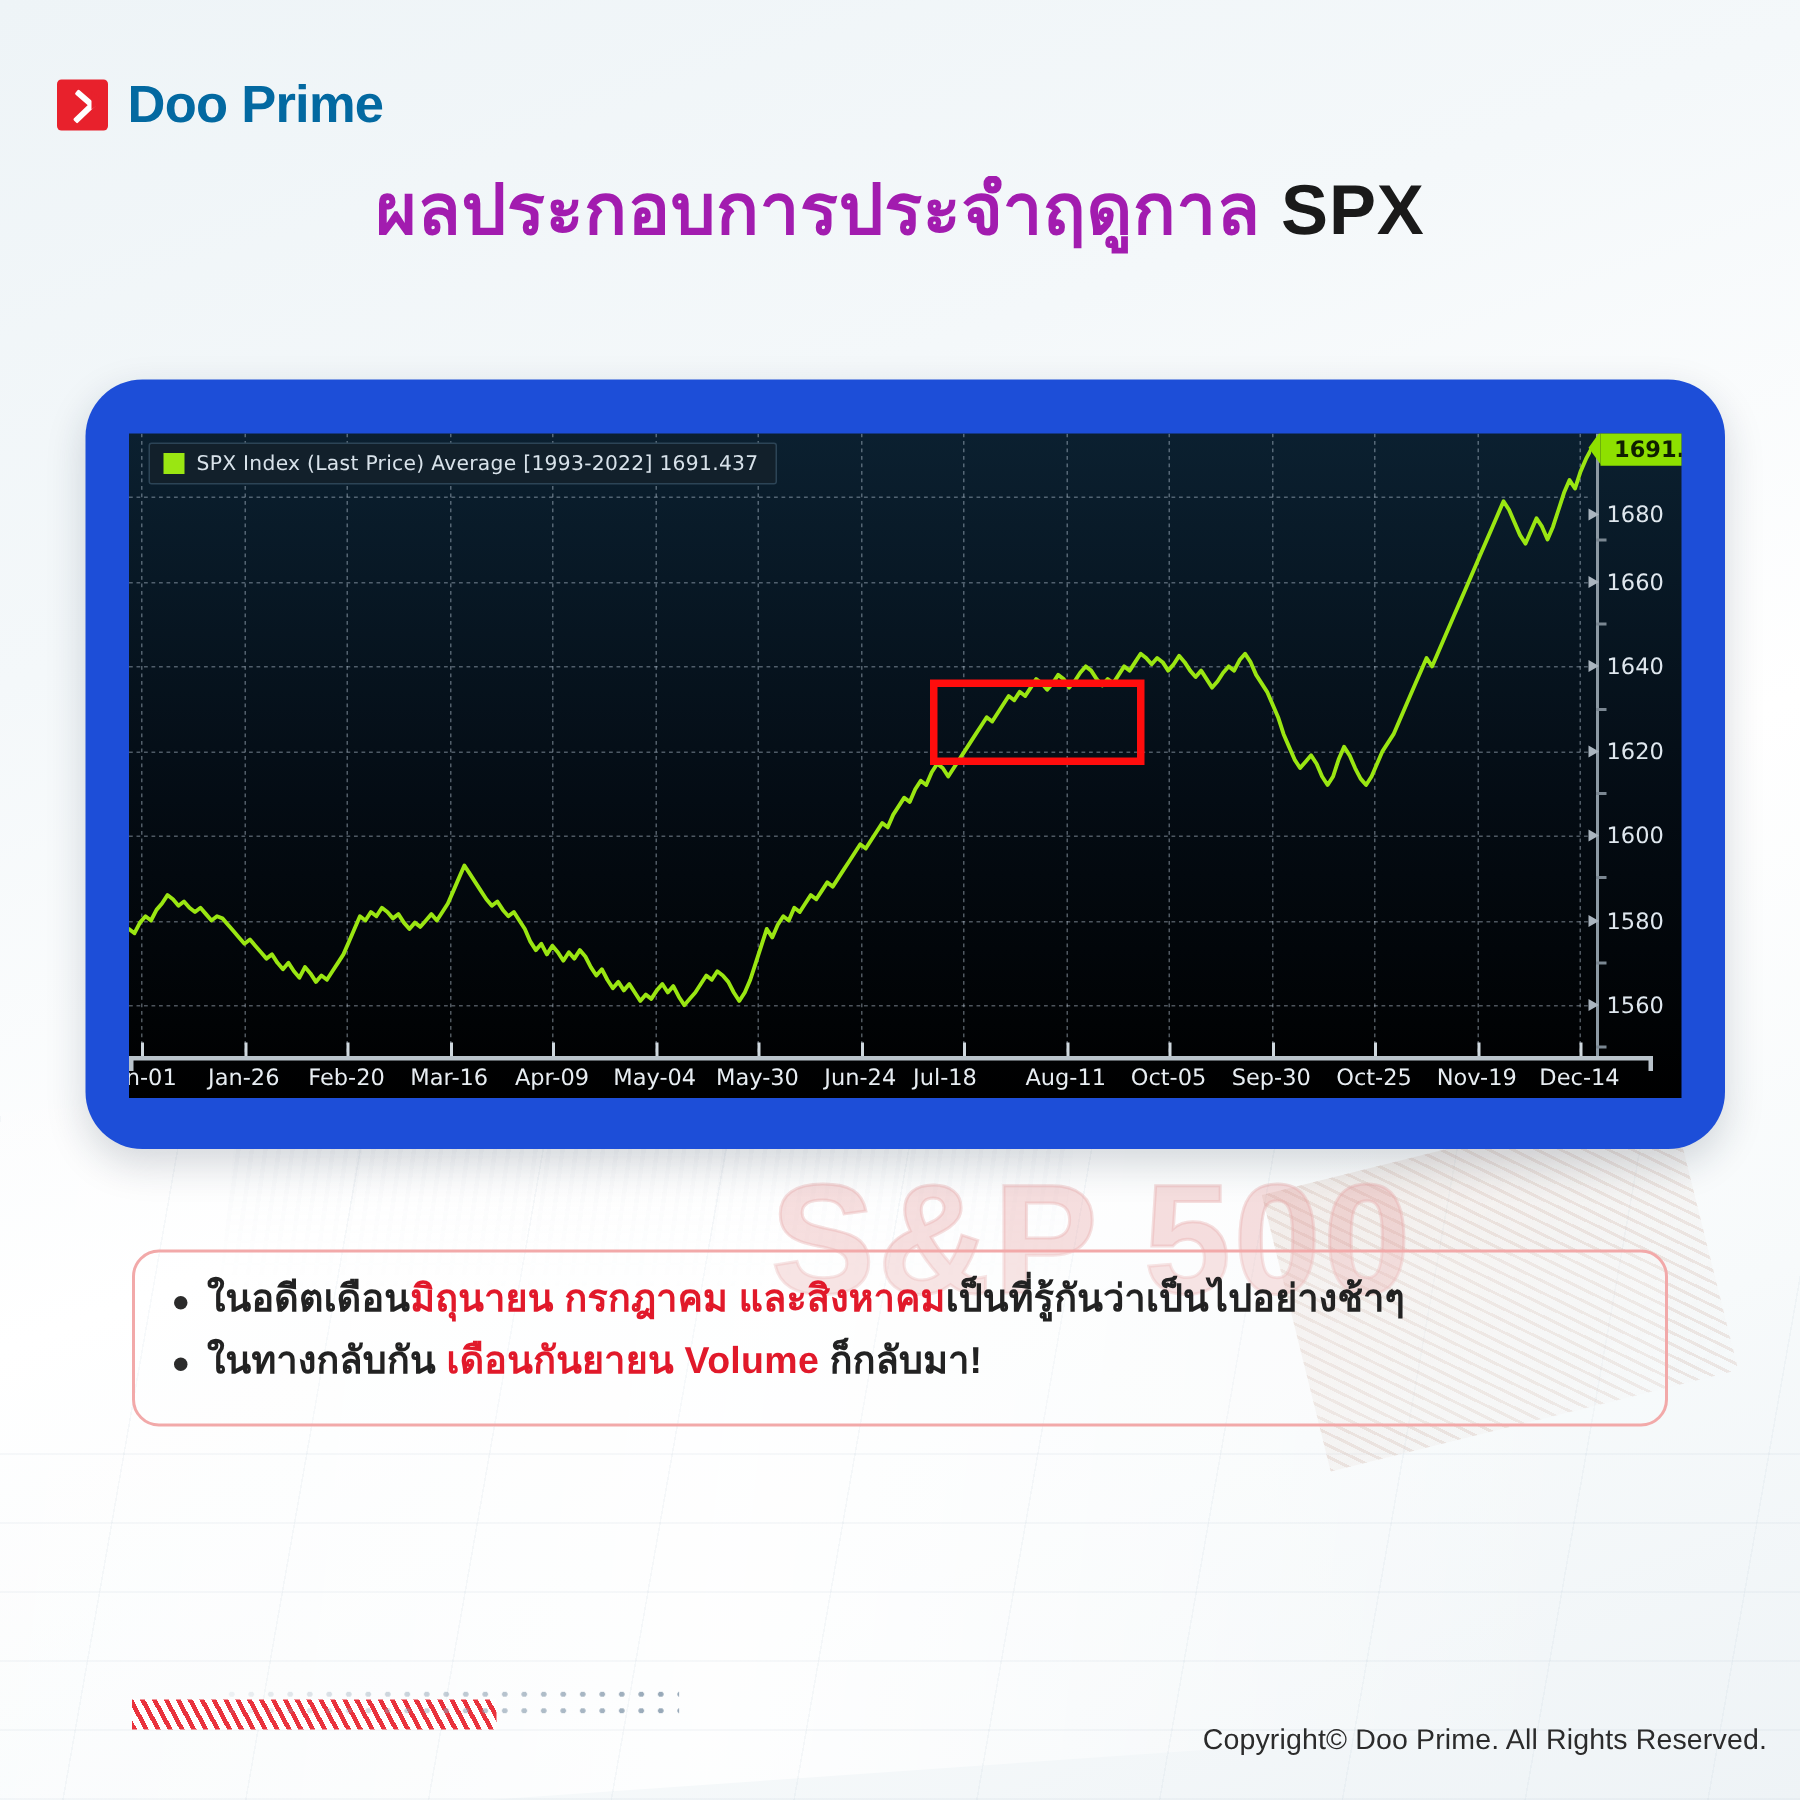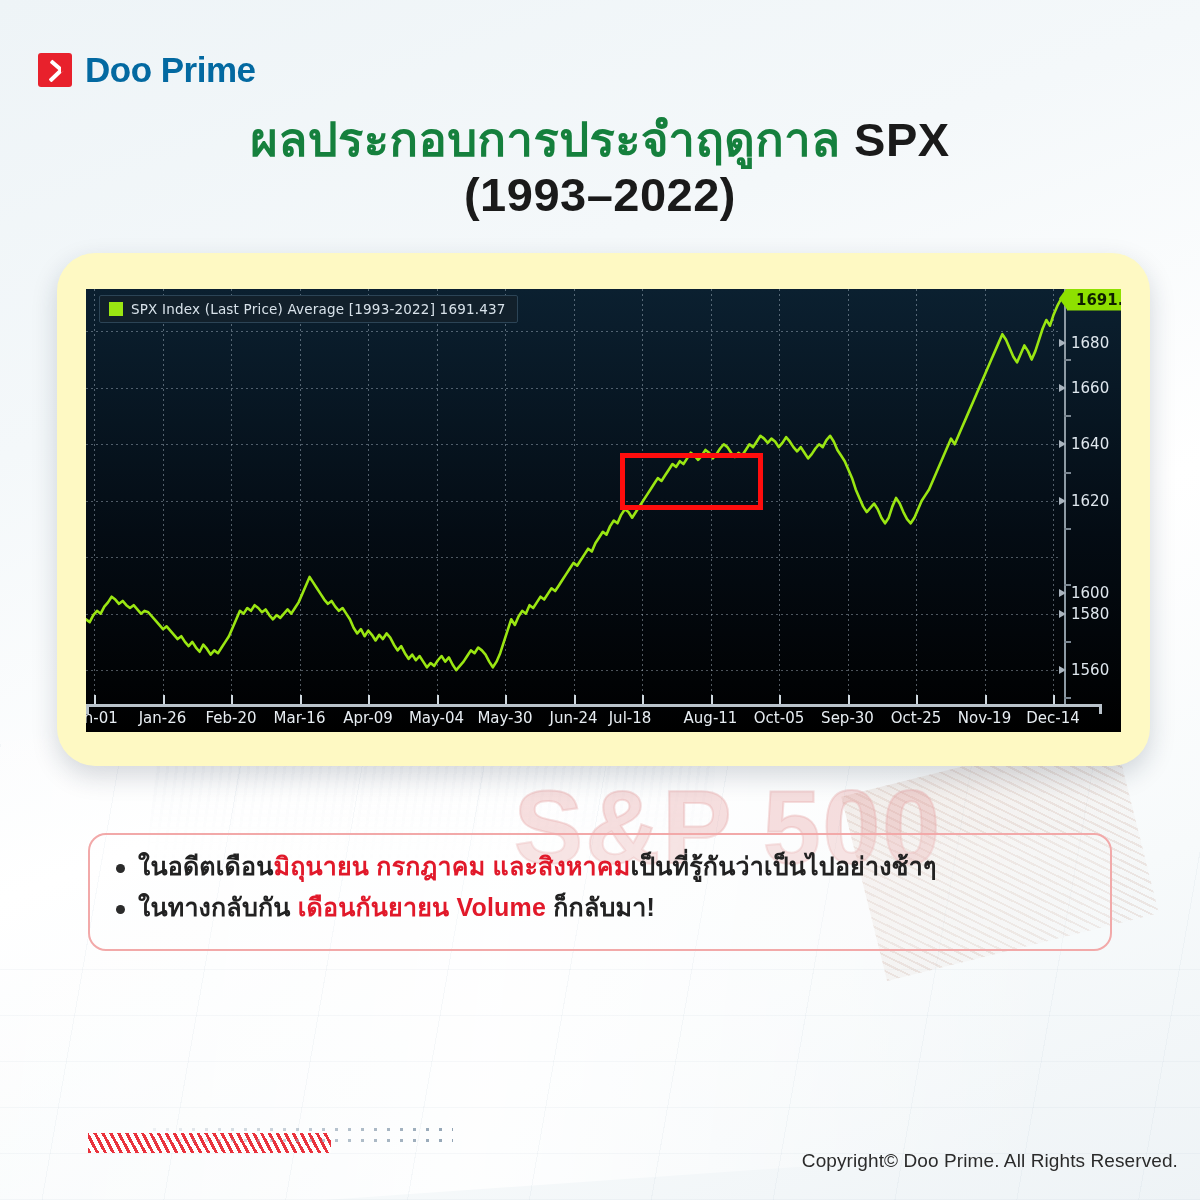--- a/index.html
+++ b/index.html
@@ -65,27 +65,27 @@
   .logo-mark{position:relative;width:34px;height:34px;background:#E8212C;border-radius:3px;}
   .logo-mark .sl1{position:absolute;left:13px;top:6px;width:14px;height:4px;background:#fff;transform:rotate(41deg);transform-origin:left center;border-radius:1px;}
   .logo-mark .sl2{position:absolute;left:12px;top:26px;width:18px;height:4px;background:#fff;transform:rotate(-44deg);transform-origin:left center;border-radius:1px;}
   .logo-mark .nib{position:absolute;right:3px;top:8px;width:0;height:0;border-left:8px solid #E8212C;border-top:6px solid transparent;border-bottom:6px solid transparent;}
   .logo-text{font-size:35px;font-weight:bold;color:#0369a1;letter-spacing:-.5px;}
 
   
   .title-wrap{position:absolute;left:0;top:112px;width:1200px;text-align:center;}
   .title-l1{font-size:47px;font-weight:bold;line-height:1.18;letter-spacing:.5px;}
   .title-l2{font-size:47px;font-weight:bold;line-height:1.18;color:#1a1a1a;letter-spacing:.5px;}
-  .t-red{color:#15803d;}
+  .t-red{color:#a21caf;}
   .t-dark{color:#1a1a1a;}
 
   
   .chart-panel{
     position:absolute;left:57px;top:253px;width:1093px;height:513px;
-    background:#fef9c3;
+    background:#1d4ed8;
     border-radius:38px;
     box-shadow:0 10px 26px rgba(20,40,60,.18);
     overflow:hidden;
   }
   .chart-inner{
     position:absolute;left:29px;top:36px;width:1035px;height:443px;
     background:
       linear-gradient(180deg,#0b2030 0%,#081825 22%,#040c14 55%,#000000 100%);
     overflow:hidden;
   }
@@ -185,21 +185,20 @@
       <div class="nib"></div>
   </div>
   <div class="logo-text">Doo Prime</div>
 </div>
 
 <div class="title-wrap">
   <div class="title-l1">
     <span class="t-red">ผลประกอบการประจำฤดูกาล</span>
     <span class="t-dark">SPX</span>
   </div>
-  <div class="title-l2">(1993–2022)</div>
 </div>
 
 <div class="chart-panel">
   <div class="chart-inner">
 
     <div class="plot" id="plot">
         <div class="grid-v" style="left: 967px;"></div>
         <div class="grid-v" style="left: 898.5px;"></div>
         <div class="grid-v" style="left: 830px;"></div>
         <div class="grid-v" style="left: 761.5px;"></div>
@@ -231,21 +230,21 @@
       <span class="legend-swatch"></span>
       <span class="legend-text">SPX Index (Last Price) Average [1993-2022] 1691.437</span>
     </div>
 
     <div class="yaxis" id="yaxis">
       <div class="yaxis-line"></div>
     <div class="ytick" style="top: 381.122px;">1560<span class="arrow"></span></div>
         <div class="ytick-minor" style="top: 409.354px;"></div>
         <div class="ytick" style="top: 324.66px;">1580<span class="arrow"></span></div>
         <div class="ytick-minor" style="top: 352.891px;"></div>
-        <div class="ytick" style="top: 268.197px; margin-top: 36px;">1600<span class="arrow"></span></div>
+        <div class="ytick" style="top: 268.197px;">1600<span class="arrow"></span></div>
         <div class="ytick-minor" style="top: 296.429px;"></div>
         <div class="ytick" style="top: 211.735px;">1620<span class="arrow"></span></div>
         <div class="ytick-minor" style="top: 239.966px;"></div>
         <div class="ytick" style="top: 155.272px;">1640<span class="arrow"></span></div>
         <div class="ytick-minor" style="top: 183.503px;"></div>
         <div class="ytick" style="top: 98.8095px;">1660<span class="arrow"></span></div>
         <div class="ytick-minor" style="top: 127.041px;"></div>
         <div class="ytick" style="top: 54px;">1680<span class="arrow"></span></div>
         <div class="ytick-minor" style="top: 70.5782px;"></div>
         <div class="price-tag" style="top: 10.0588px;">1691.437</div>

